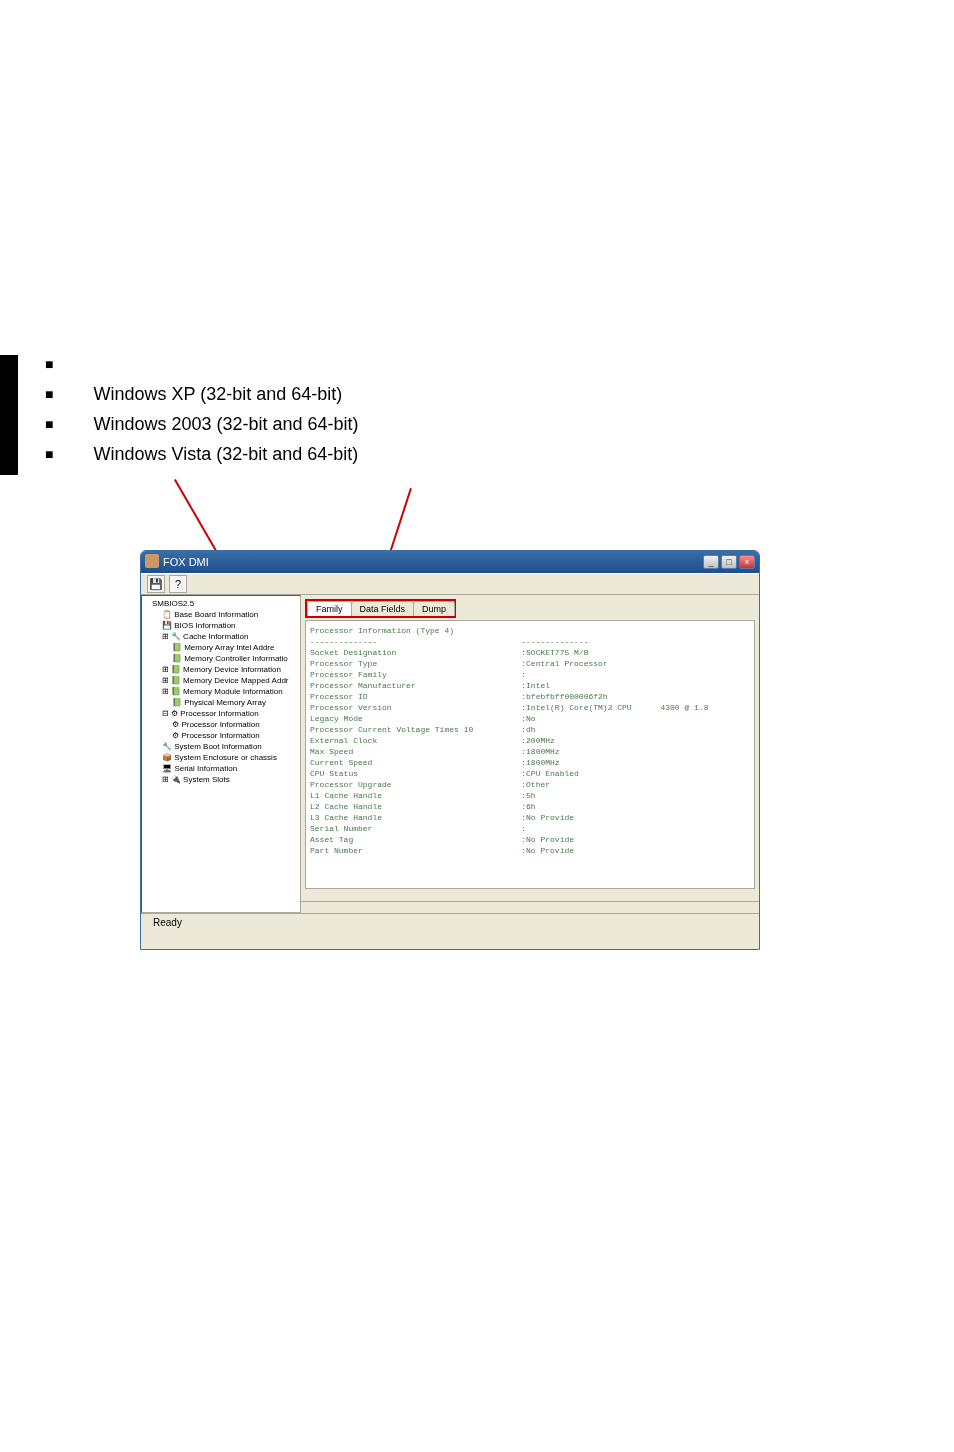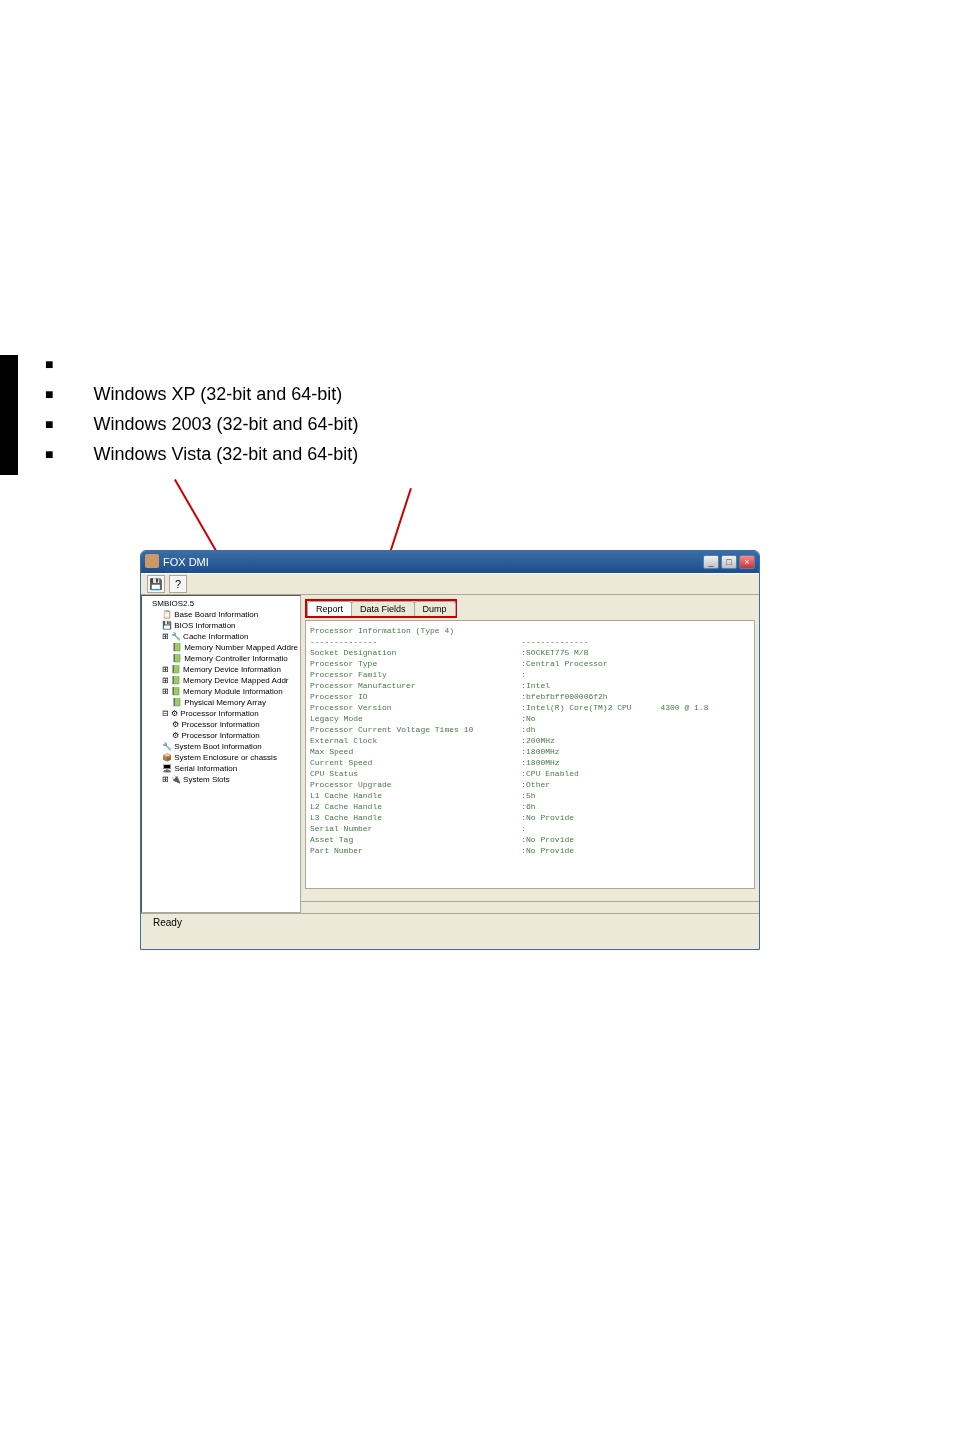--- a/index.html
+++ b/index.html
@@ -236,39 +236,39 @@
     <div class="tbtn">💾</div>
     <div class="tbtn">?</div>
   </div>
 
   <div class="content">
     <div class="tree">
       <div class="node">SMBIOS2.5</div>
       <div class="node lvl2">📋 <span>Base Board Information</span></div>
       <div class="node lvl2">💾 <span>BIOS Information</span></div>
       <div class="node lvl2">⊞ 🔧 <span>Cache Information</span></div>
-      <div class="node lvl3">📗 <span>Memory Number Mapped Addre</span></div>
+      <div class="node lvl3">📗 <span>Memory Array Intel Addre</span></div>
       <div class="node lvl3">📗 <span>Memory Controller Informatio</span></div>
       <div class="node lvl2">⊞ 📗 <span>Memory Device Information</span></div>
       <div class="node lvl2">⊞ 📗 <span>Memory Device Mapped Addr</span></div>
       <div class="node lvl2">⊞ 📗 <span>Memory Module Information</span></div>
       <div class="node lvl3">📗 <span>Physical Memory Array</span></div>
       <div class="node lvl2">⊟ ⚙ <span>Processor Information</span></div>
       <div class="node lvl3">⚙ <span class="sel">Processor Information</span></div>
       <div class="node lvl3">⚙ <span>Processor Information</span></div>
       <div class="node lvl2">🔧 <span>System Boot Information</span></div>
       <div class="node lvl2">📦 <span>System Enclosure or chassis</span></div>
       <div class="node lvl2">🖥 <span>Serial Information</span></div>
       <div class="node lvl2">⊞ 🔌 <span>System Slots</span></div>
     </div>
 
     <div class="right">
       <div class="tabs">
         <span class="tabs-wrap">
-          <div class="tab active">Report</div>
+          <div class="tab active">Family</div>
           <div class="tab">Data Fields</div>
           <div class="tab">Dump</div>
         </span>
       </div>
       <div class="report" id="report-area">Processor Information (Type 4)
 --------------                              --------------
 Socket Designation                          :SOCKET775 M/B
 Processor Type                              :Central Processor
 Processor Family                            :
 Processor Manufacturer                      :Intel

